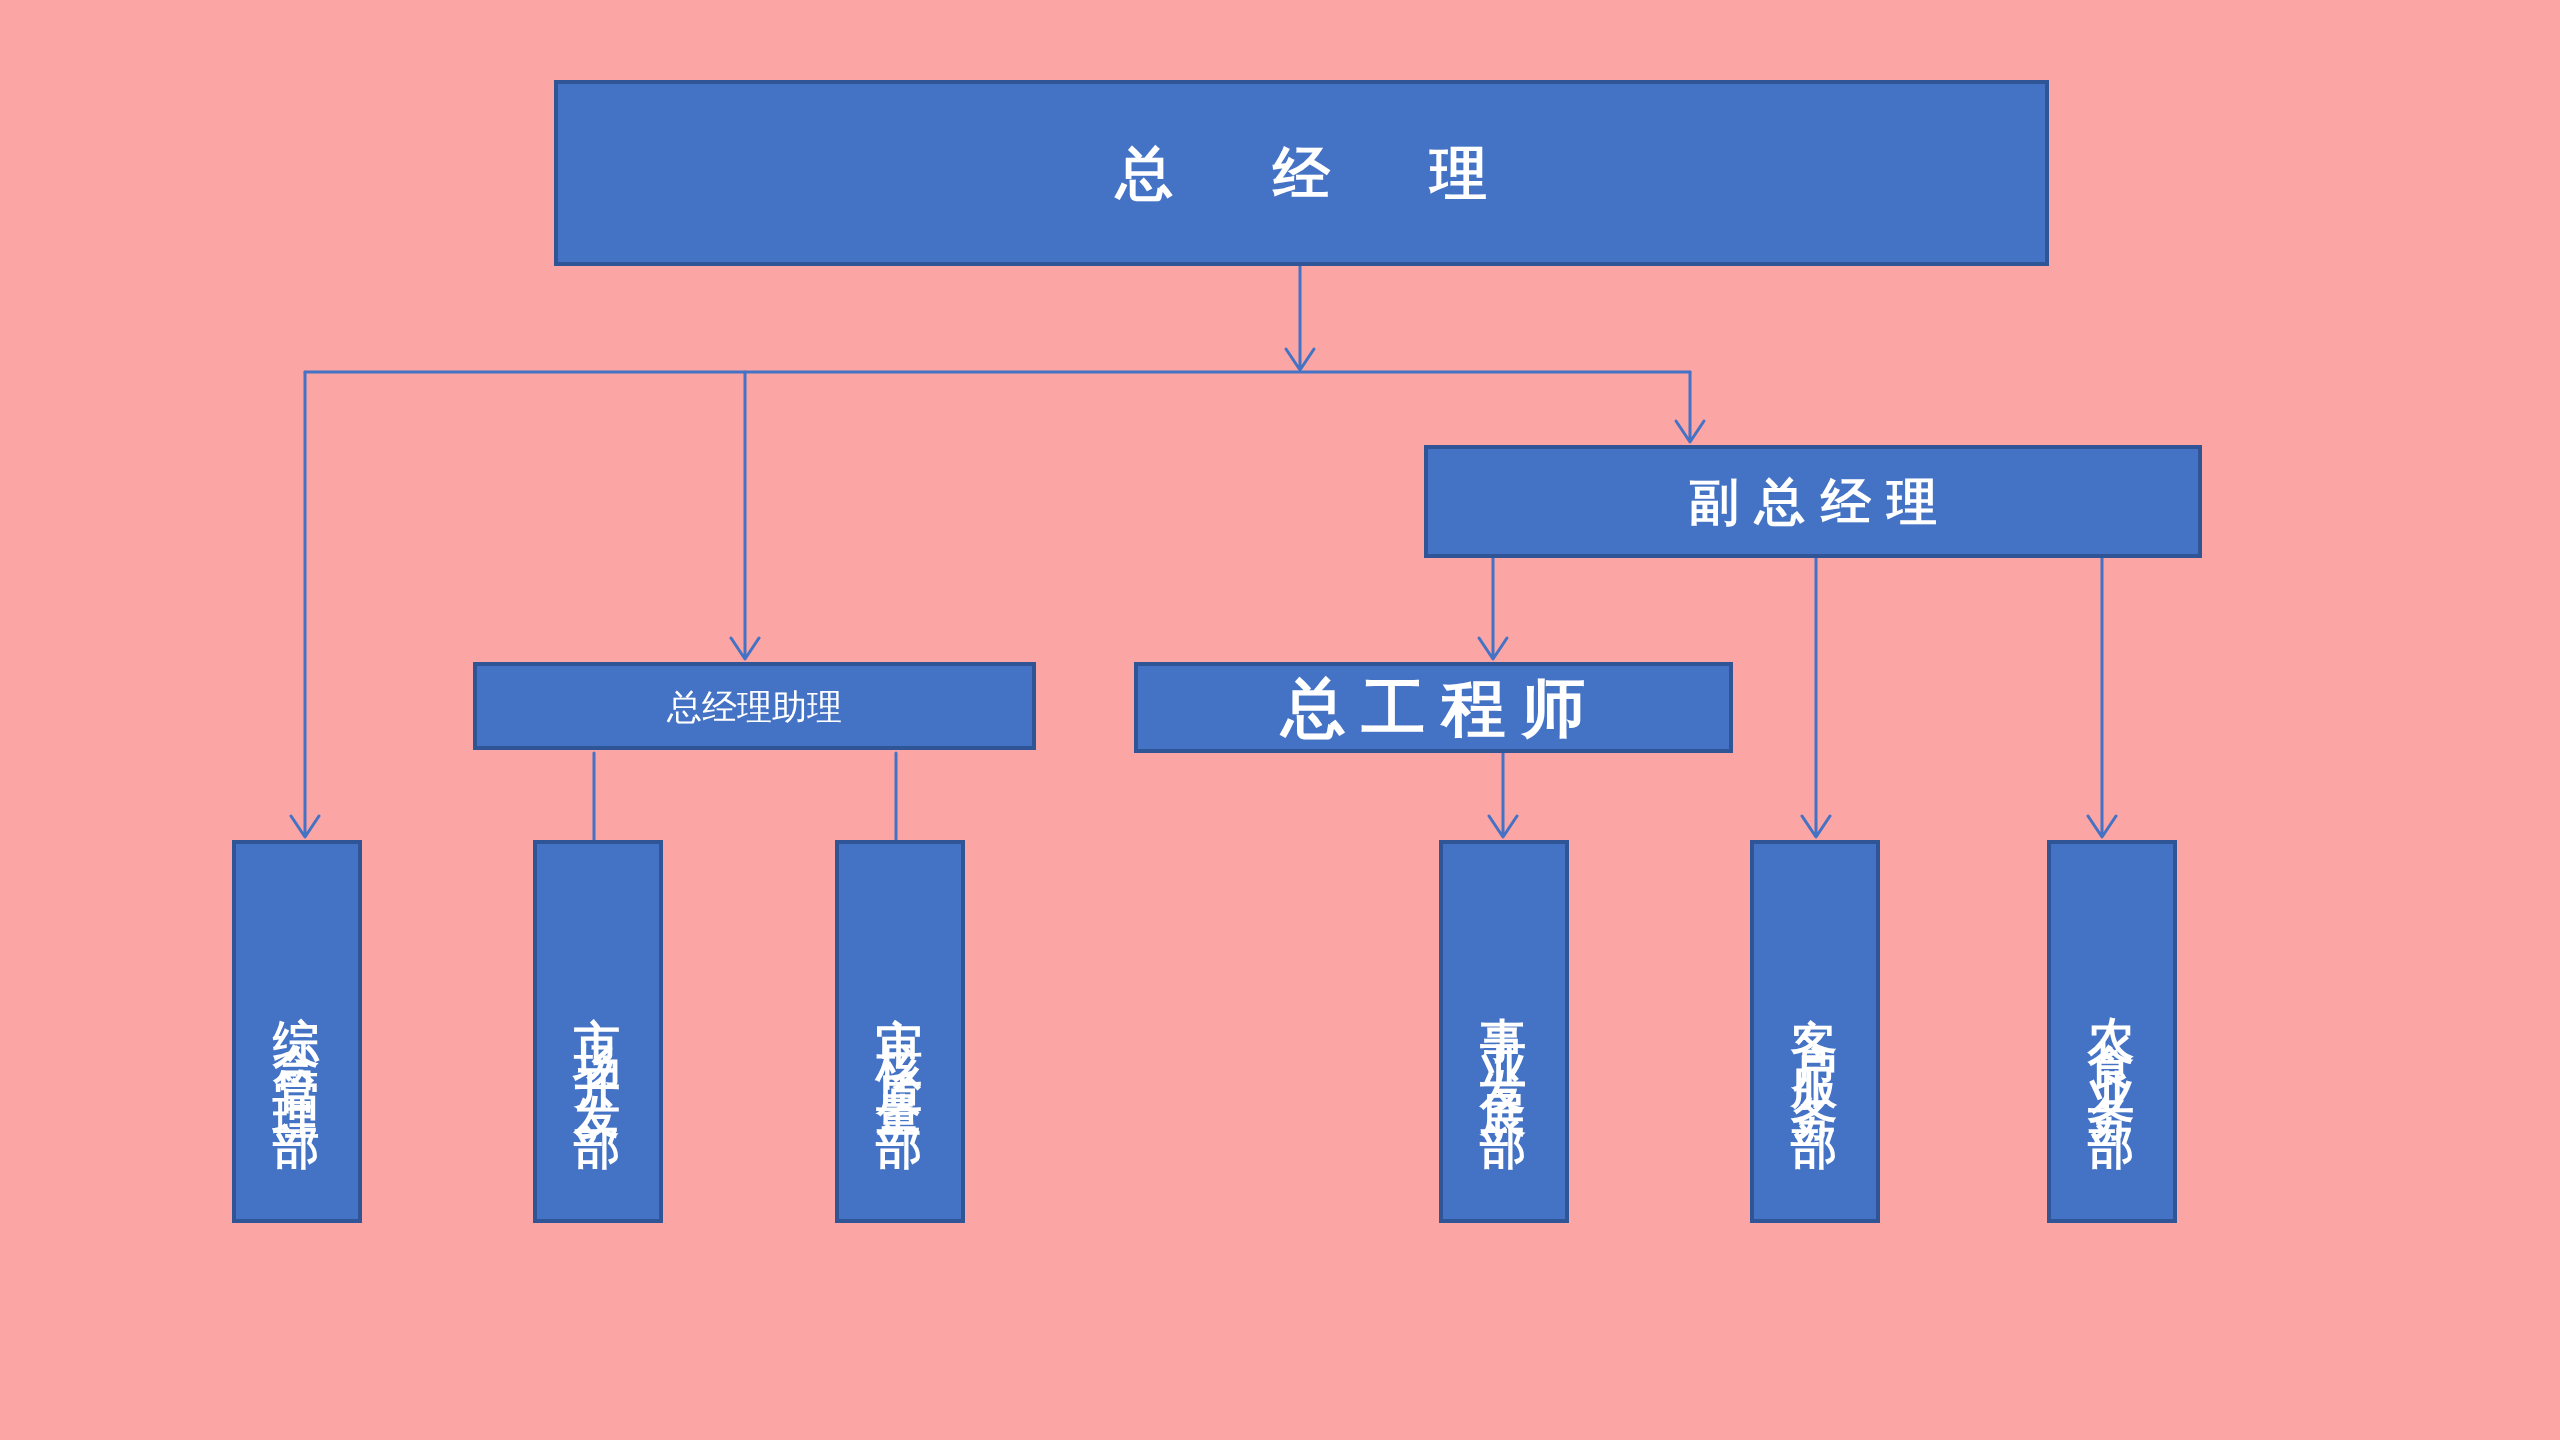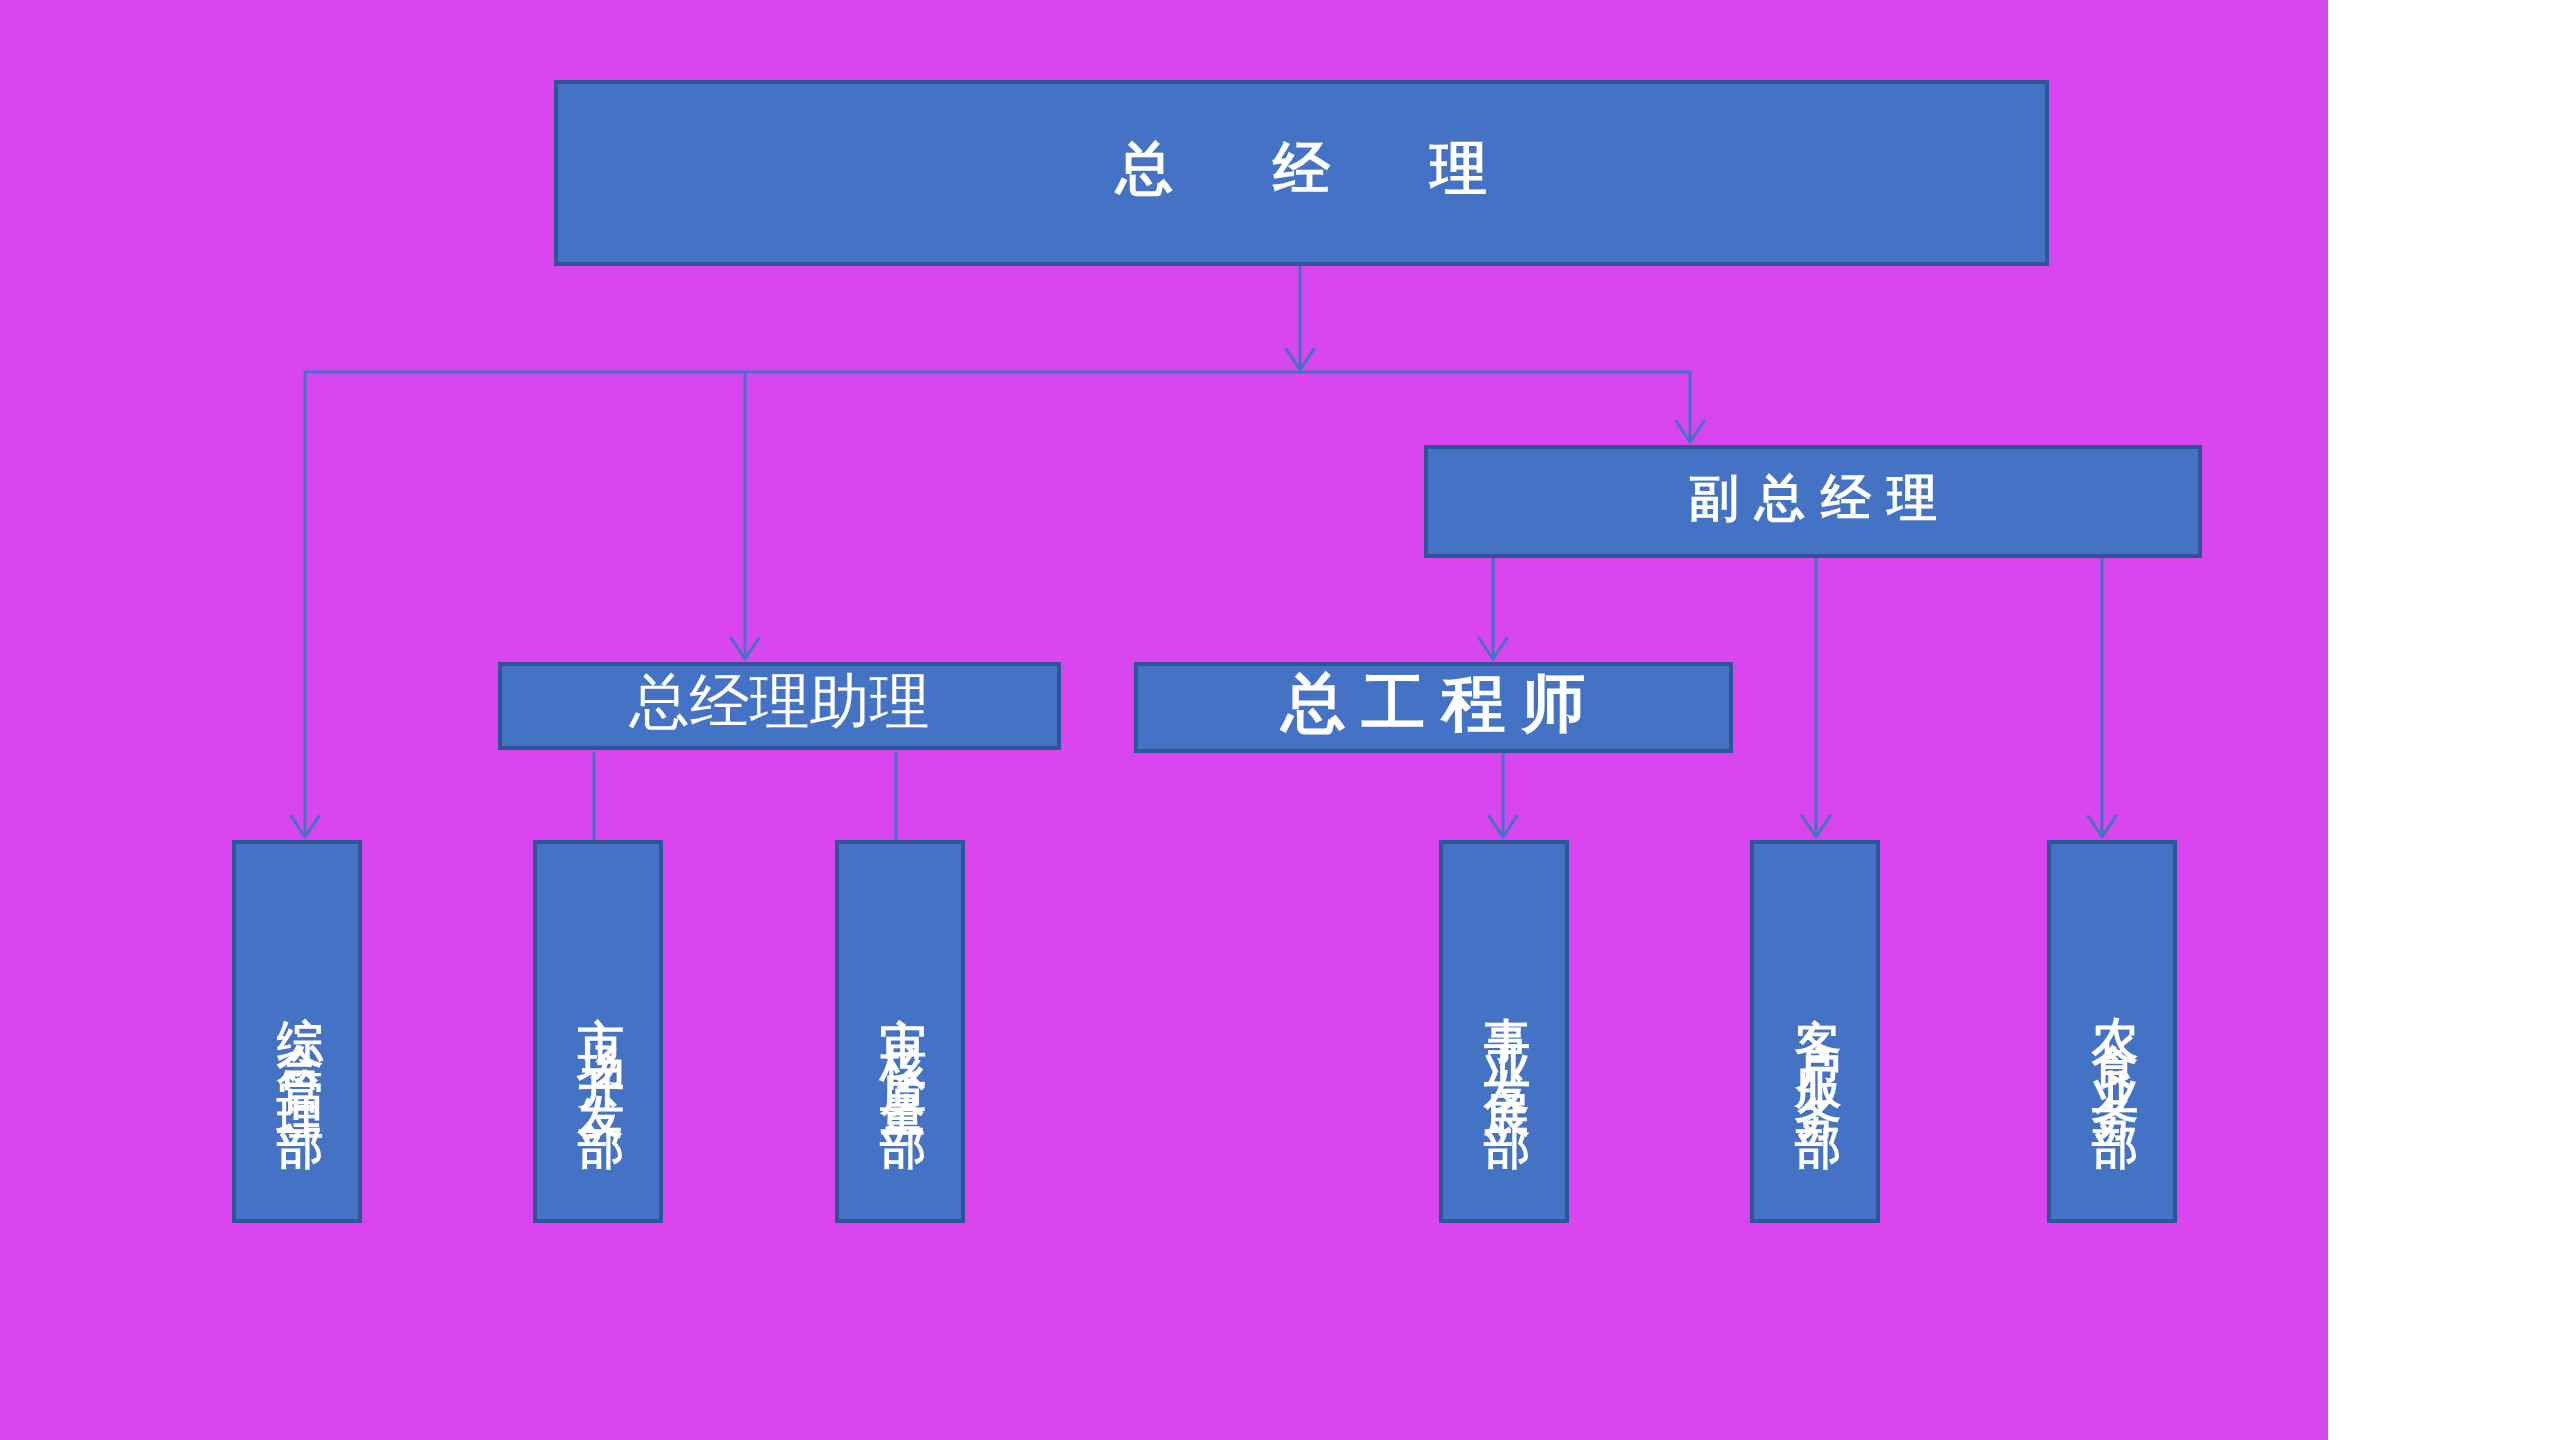--- a/index.html
+++ b/index.html
@@ -1,32 +1,32 @@
 <!DOCTYPE html>
 <html><head>
 <meta charset="utf-8">
 <style>
   html,body{margin:0;padding:0;background:#ffffff;}
   .canvas{
-    position:relative;width:2328px;height:1440px;background:#d946ef;overflow:hidden;
-    font-family:Liberation Mono, monospace;
+    position:relative;width:2560px;height:1440px;background:#fca5a5;overflow:hidden;
+    font-family:Liberation Sans, sans-serif;
   }
   .connectors{position:absolute;left:0;top:0;width:2560px;height:1440px;}
   .node{
     position:absolute;box-sizing:border-box;
     background:#4472C4;border:4px solid #2F5597;color:#ffffff;
     display:flex;align-items:center;justify-content:center;
     line-height:1;white-space:nowrap;
   }
   .lbl{display:block;}
   .gm  {left:554px; top:80px;  width:1495px;height:186px;font-size:57px;font-weight:bold;}
   .gm .lbl {letter-spacing:100px;text-indent:100px;}
   .dgm {left:1424px;top:445px; width:778px; height:113px;font-size:50px;font-weight:bold;}
   .dgm .lbl{letter-spacing:16px;text-indent:16px;}
-  .gma {left:473px; top:662px; width:563px; height:88px; font-size:60px;font-weight:normal;margin-left:25px;}
+  .gma {left:473px; top:662px; width:563px; height:88px; font-size:35px;font-weight:normal;}
   .ce  {left:1134px;top:662px; width:599px; height:91px; font-size:64px;font-weight:bold;}
   .ce .lbl {letter-spacing:16px;text-indent:16px;}
   .dept{top:840px;width:130px;height:383px;font-size:46px;font-weight:bold;}
   .dept .lbl{
     writing-mode:vertical-rl;text-orientation:upright;
     letter-spacing:26px;text-indent:26px;line-height:1;
   }
   .d1{left:232px}.d2{left:533px}.d3{left:835px}.d4{left:1439px}.d5{left:1750px}.d6{left:2047px}
 </style>
 </head>

